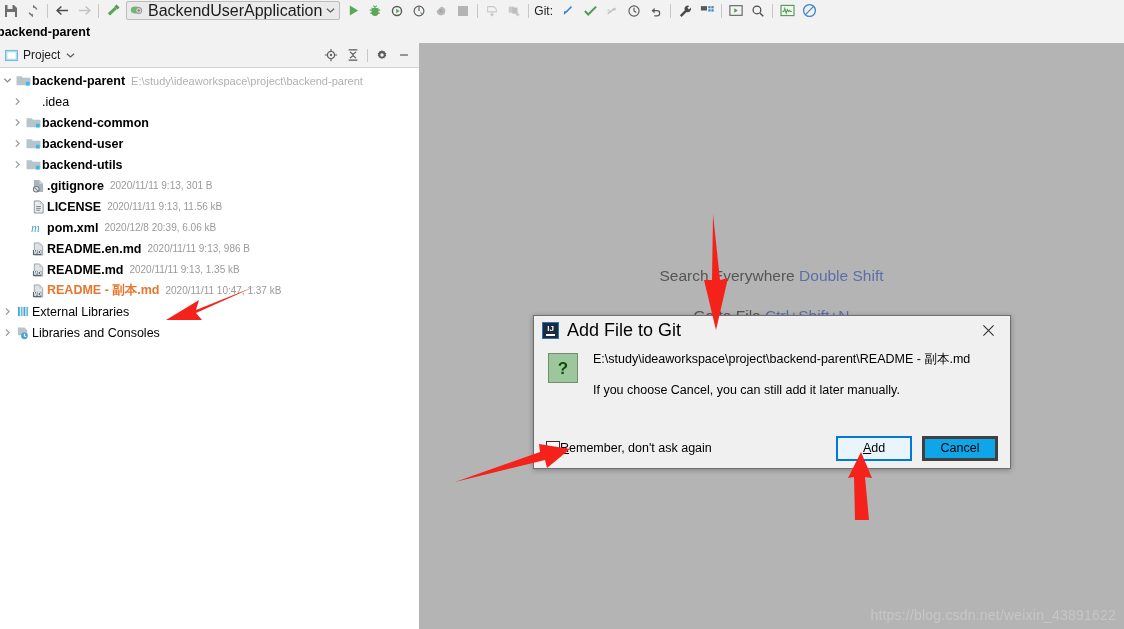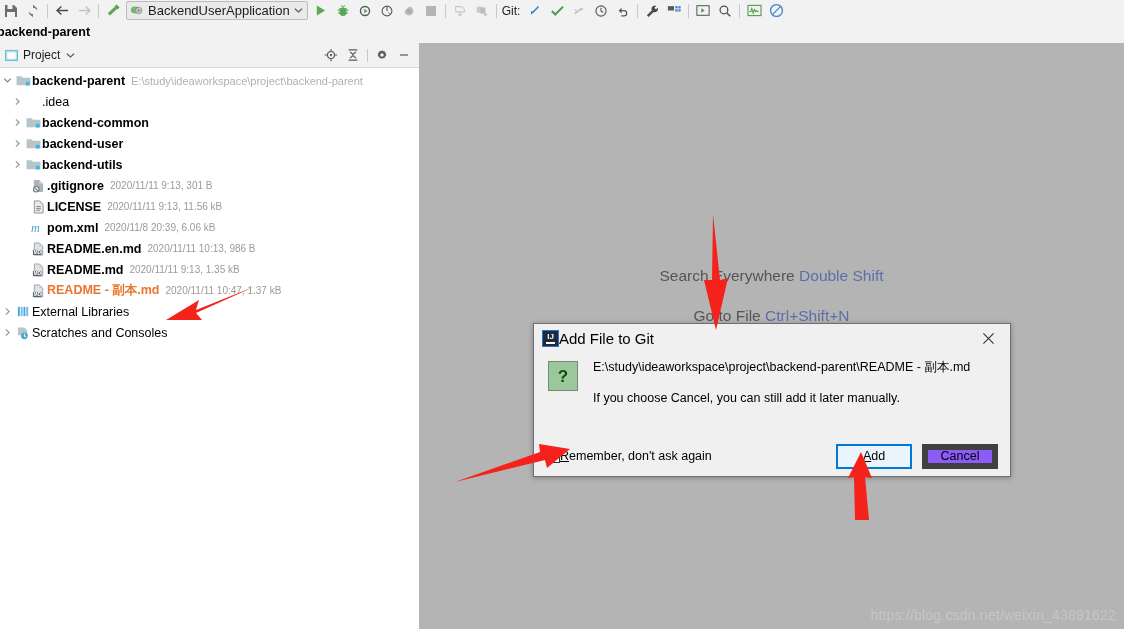--- a/index.html
+++ b/index.html
@@ -22,21 +22,21 @@
   .tb-icon{
     width:22px;height:20px;display:flex;align-items:center;justify-content:center;
     flex:0 0 auto;
   }
   .tb-sep{width:1px;height:14px;background:#c8c8c8;margin:0 3px;flex:0 0 auto;}
   .runcfg{
     display:flex;align-items:center;height:17px;
     border:1px solid #bcbcbc;background:#eaeaea;border-radius:2px;
     padding:0 4px 0 3px;margin:0 2px;gap:4px;flex:0 0 auto;
   }
-  .runcfg .rc-label{font-size:13px;color:#1c1c1c;white-space:nowrap;}
+  .runcfg .rc-label{font-size:16px;color:#1c1c1c;white-space:nowrap;}
   .gitlabel{font-size:12px;color:#1c1c1c;margin:0 4px 0 2px;flex:0 0 auto;}
 
   
   .breadcrumb{
     position:absolute;left:0;top:21px;width:1124px;height:22px;
     background:#f2f2f2;border-bottom:1px solid #d5d5d5;
     display:flex;align-items:center;
   }
   .breadcrumb .bc-text{
     font-weight:bold;font-size:12.5px;color:#000;
@@ -82,40 +82,40 @@
   .hint .key{color:#5b6fa8;}
   .hint.h1{top:224px;}
   .hint.h2{top:264px;}
   .watermark{
     position:absolute;right:8px;bottom:6px;
     font-size:14px;color:#c6c6c6;letter-spacing:.2px;
   }
 
   
   .dialog{
-    position:absolute;left:533px;top:323px;width:476px;height:152px;
+    position:absolute;left:533px;top:315px;width:476px;height:152px;
     background:#f0f0f0;border:1px solid #6f6f6f;
     box-shadow:0 1px 5px rgba(0,0,0,.30);
   }
   .dlg-title{
     height:29px;display:flex;align-items:center;padding-left:8px;
     background:#f0f0f0;
   }
   .ij-icon{
     width:15px;height:15px;background:#1b2a3d;border:1px solid #2f72b8;
     display:flex;align-items:center;justify-content:center;flex:0 0 auto;
     position:relative;
   }
   .ij-icon .ij-txt{
     color:#fff;font-size:8px;font-weight:bold;line-height:1;
     font-family:"Liberation Sans",sans-serif;letter-spacing:0;
     position:relative;top:-2px;
   }
   .ij-icon .ij-bar{position:absolute;left:3px;bottom:2px;width:9px;height:2px;background:#fff;}
-  .dlg-title .dt-text{font-size:15px;color:#000;margin-left:0;}
+  .dlg-title .dt-text{font-size:18px;color:#000;margin-left:8px;}
   .dlg-close{
     position:absolute;right:0;top:0;width:44px;height:29px;
     display:flex;align-items:center;justify-content:center;
   }
   .dlg-body{padding:6px 14px 0 14px;display:flex;}
   .q-icon{
     width:28px;height:28px;background:#9cc79c;border:1px solid #6f8f6f;
     display:flex;align-items:center;justify-content:center;flex:0 0 auto;
     margin-top:2px;
   }
@@ -127,21 +127,21 @@
     position:absolute;left:0;bottom:0;width:476px;height:40px;
     display:flex;align-items:center;padding:0 12px;box-sizing:border-box;
   }
   .chk-wrap{display:flex;align-items:center;}
   .chk{width:12px;height:12px;border:1px solid #333;background:#fff;flex:0 0 auto;}
   .chk-label{font-size:12.5px;color:#000;white-space:nowrap;}
   .chk-label u{text-decoration:underline;}
   .foot-spacer{flex:1 1 auto;}
   .btn{
     height:25px;min-width:76px;padding:0 12px;
-    border:6px solid #404040;background:#8b5cf6;
+    border:3px solid #404040;background:#0ea5e9;
     font-size:12.5px;color:#000;display:flex;align-items:center;justify-content:center;
     box-sizing:border-box;
   }
   .btn.default{
     background:#eaf4fc;border:2px solid #0078d7;
   }
   .btn u{text-decoration:underline;}
   .btn + .btn{margin-left:10px;}
 
   
@@ -464,34 +464,34 @@
         <span class="meta">2020/11/11 9:13, 11.56 kB</span>
       </div>
 
       <div class="row indent-2">
         <span class="ic">
           <svg width="14" height="14" viewBox="0 0 15 15">
               <text x="0" y="12" font-family="Liberation Serif, serif" font-size="13" font-style="italic" fill="#4aa3d8">m</text>
             </svg>
         </span>
         <span class="nm b">pom.xml</span>
-        <span class="meta">2020/11/8 20:39, 6.06 kB</span>
+        <span class="meta">2020/12/8 20:39, 6.06 kB</span>
       </div>
 
       <div class="row indent-2">
         <span class="ic">
           <svg width="13" height="14" viewBox="0 0 14 15">
               <path d="M2.5 1h5.5l3.5 3.5V14h-9z" fill="#dfe3e5" stroke="#9aa1a6" stroke-width="1"></path>
               <path d="M8 1v3.5h3.5" fill="#c2c8cc"></path>
               <rect x="1" y="8.5" width="9" height="5.5" fill="#5c6670"></rect>
               <text x="2" y="13" font-family="Liberation Sans, sans-serif" font-size="5" font-weight="bold" fill="#fff">MD</text>
             </svg>
         </span>
         <span class="nm b">README.en.md</span>
-        <span class="meta">2020/11/11 10:13, 986 B</span>
+        <span class="meta">2020/11/11 9:13, 986 B</span>
       </div>
 
       <div class="row indent-2">
         <span class="ic">
           <svg width="13" height="14" viewBox="0 0 14 15">
               <path d="M2.5 1h5.5l3.5 3.5V14h-9z" fill="#dfe3e5" stroke="#9aa1a6" stroke-width="1"></path>
               <path d="M8 1v3.5h3.5" fill="#c2c8cc"></path>
               <rect x="1" y="8.5" width="9" height="5.5" fill="#5c6670"></rect>
               <text x="2" y="13" font-family="Liberation Sans, sans-serif" font-size="5" font-weight="bold" fill="#fff">MD</text>
             </svg>
@@ -536,21 +536,21 @@
               <path d="M3.2 1.5L6.8 5 3.2 8.5" stroke="#9a9a9a" stroke-width="1.4" fill="none"></path>
             </svg>
         </span>
         <span class="ic">
           <svg width="14" height="14" viewBox="0 0 15 15">
               <path d="M2 1.5h7l3 3V10H2z" fill="#b9c3ca"></path>
               <circle cx="9" cy="10.5" r="3.6" fill="#4aa3d8"></circle>
               <path d="M9 8.4v2.2l1.6 1" stroke="#fff" stroke-width="1.1" fill="none"></path>
             </svg>
         </span>
-        <span class="nm">Scratches and Consoles</span>
+        <span class="nm">Libraries and Consoles</span>
       </div>
 
     </div>
   </div>
 
   <div class="editor">
     <div class="hints">
       <div class="hint h1">
         <span>Search Everywhere</span>
         <span class="key">Double Shift</span>

